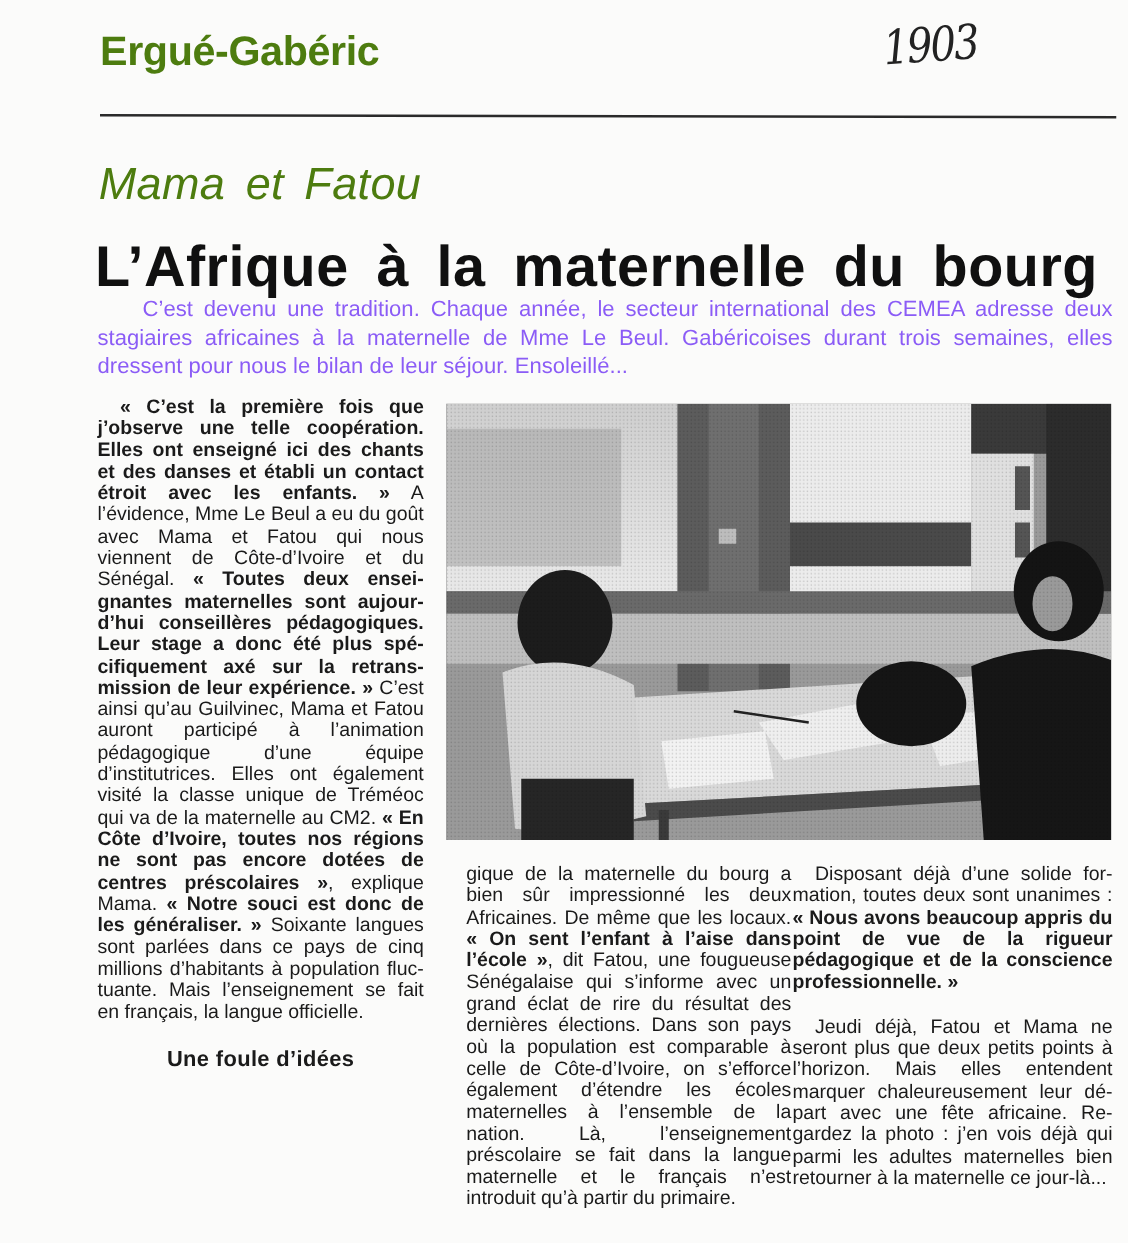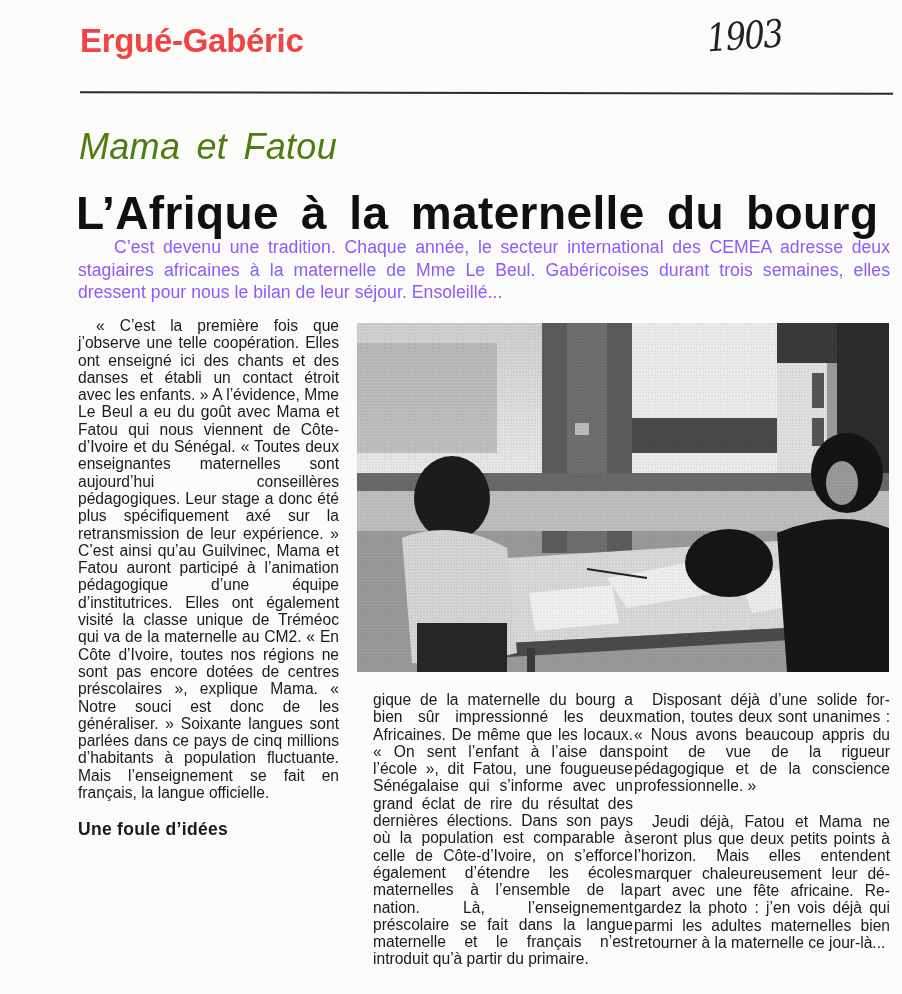--- a/index.html
+++ b/index.html
@@ -2,41 +2,41 @@
 <html><head>
 <meta charset="utf-8">
 <style>
   html, body { margin:0; padding:0; }
   body {
     width:902px; height:994px; background:#fbfbfa; position:relative; overflow:hidden;
     font-family:"Liberation Sans", sans-serif; color:#161616;
   }
   .abs { position:absolute; }
   .locality {
-    left:80px; top:22px; font-size:33px; font-weight:bold; letter-spacing:-0.3px; color:#ef4444;
+    left:80px; top:22px; font-size:33px; font-weight:bold; letter-spacing:-0.3px; color:#4d7c0f;
   }
   .handwritten {
     left:700px; top:14px; font-family:"DejaVu Serif", serif; font-style:italic;
     font-size:38px; color:#222; transform:rotate(-4deg) scaleX(0.85); letter-spacing:-2px;
   }
   .rule { left:80px; top:92px; width:813px; height:2px; background:#2a2a2a; transform:rotate(0.12deg); }
   .kicker { left:79px; top:126px; font-size:36px; font-style:italic; color:#4d7c0f; letter-spacing:0.3px; word-spacing:6px; }
   .headline { left:76px; top:186px; font-size:46px; font-weight:bold; letter-spacing:0.4px; word-spacing:9px; color:#101010; white-space:nowrap; }
   .intro {
     left:78px; top:236px; width:812px; font-size:17.6px; line-height:22.5px; text-align:justify; color:#8b5cf6;
     letter-spacing:0.05px;
   }
   .intro .indent { display:inline-block; width:36px; }
   .col { font-size:15.6px; line-height:17.3px; text-align:justify; color:#1a1a1a; hyphens:manual; }
   .col p { margin:0; }
-  .col b { font-weight:normal; }
+  .col b { font-weight:bold; }
   .col1 { left:78px; top:317px; width:261px; }
   .col2 { left:357px; top:691px; width:260px;margin-left:16px; }
   .col3 { left:634px; top:691px; width:256px; }
-  .subhead { font-weight:bold; font-size:17.5px; margin:20px 0 12px 0 !important; letter-spacing:0.3px; }
+  .subhead { text-align:center; font-weight:bold; font-size:17.5px; margin:20px 0 12px 0 !important; letter-spacing:0.3px; }
   .ind { text-indent:18px; }
   .gap { height:18px; }
   .signature { text-align:right; font-weight:bold; font-size:14.5px; letter-spacing:1px; margin-top:8px !important; padding-right:18px; }
   .photo {
     left:357px; top:323px; width:532px; height:349px; overflow:hidden; background:#8a8a8a;
   }
   .photo svg { display:block; }
 </style>
 </head>
 <body>

